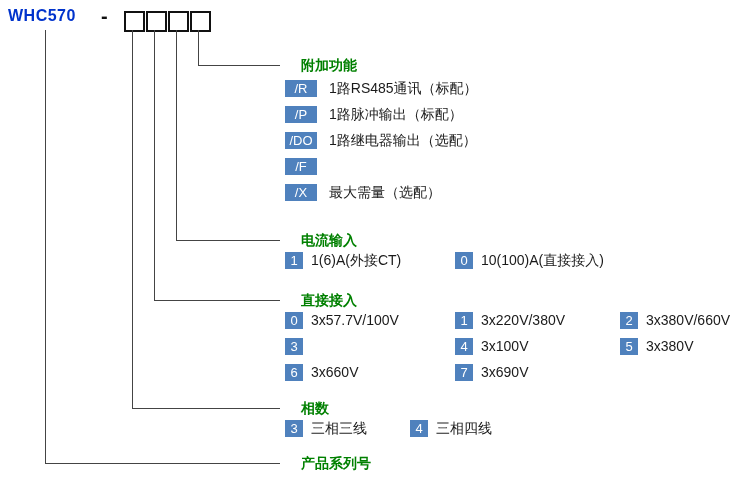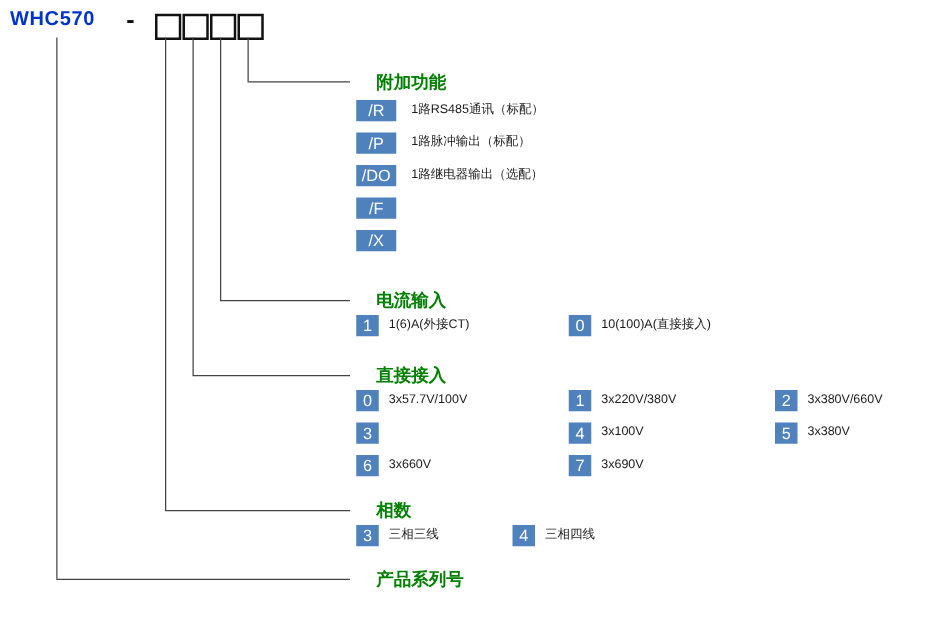--- a/index.html
+++ b/index.html
@@ -61,21 +61,21 @@
     background: var(--badge-blue, #4f81bd);
     color: #ffffff;
     height: 17px;
     font-size: 13px;
     line-height: 17px;
     flex: 0 0 auto;
   }
   .code.w { width: 32px; }
   .code.d { width: 18px; }
   .desc {
-    font-size: 10px;
+    font-size: 14px;
     color: #1a1a1a;
     line-height: 18px;
   }
 </style>
 </head>
 <body>
 
 <div class="canvas">
 
   <span class="series">WHC570</span>
@@ -112,20 +112,21 @@
   </div>
   <div class="row" style="left:285px; top:131px">
     <span class="code w">/DO</span>
     <span class="desc">1路继电器输出（选配）</span>
   </div>
   <div class="row" style="left:285px; top:157px">
     <span class="code w">/F</span>
   </div>
   <div class="row" style="left:285px; top:183px">
     <span class="code w">/X</span>
+    <span class="desc">最大需量（选配）</span>
   </div>
 
   <div class="heading" style="left:285px; top:231px">电流输入</div>
 
   <div class="row" style="left:285px; top:251px; gap:8px">
     <span class="code d">1</span>
     <span class="desc">1(6)A(外接CT)</span>
   </div>
   <div class="row" style="left:455px; top:251px; gap:8px">
     <span class="code d">0</span>

